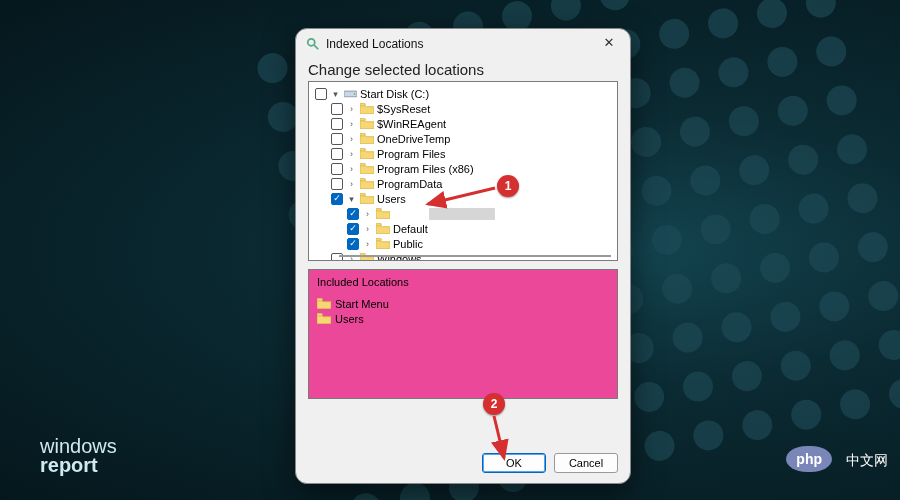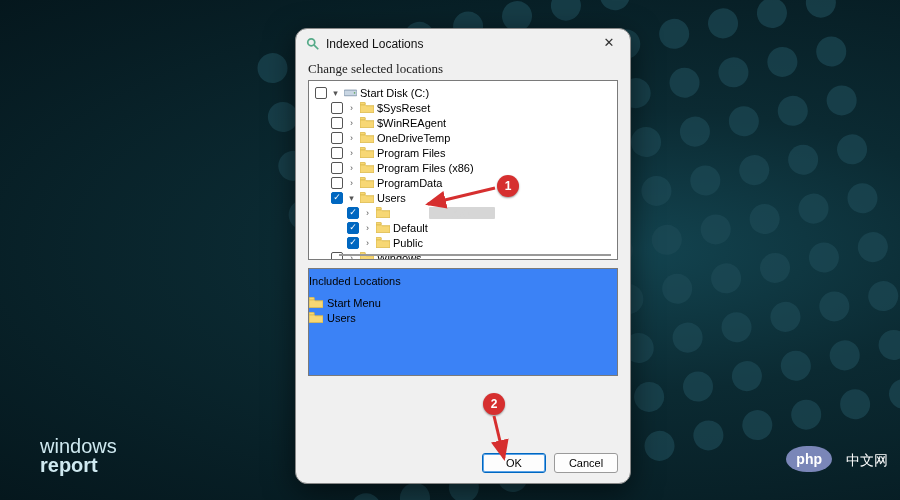--- a/index.html
+++ b/index.html
@@ -23,40 +23,40 @@
     background: #f0f0f0; border: 1px solid #888; border-radius: 12px;
     box-shadow: 0 8px 30px rgba(0,0,0,.55);
     display: flex; flex-direction: column;
   }
   .titlebar { display: flex; align-items: center; padding: 6px 8px 4px 10px; }
   .titlebar .ticon { width: 14px; height: 14px; margin-right: 6px; }
   .titlebar .title { flex: 1; font-size: 12px; color: #111; }
   .titlebar .close { width: 26px; height: 18px; text-align: center; font-size: 13px; color: #333; cursor: default; }
   .body { flex: 1; padding: 4px 12px 8px 12px; display: flex; flex-direction: column; gap: 8px; }
   .group { }
-  .group-label { font-size: 13px; color: #222; margin-bottom: 3px; font-family: Liberation Serif, serif; }
+  .group-label { font-size: 15px; color: #222; margin-bottom: 3px; }
   .tree {
     background: #fff; border: 1px solid #7a7a7a; height: 180px;
     padding: 4px 2px; overflow: hidden; position: relative;
   }
   .row { display: flex; align-items: center; height: 15px; gap: 3px; }
   .chk { width: 12px; height: 12px; border: 1px solid #555; border-radius: 2px; background: #fff; display: inline-flex; align-items: center; justify-content: center; font-size: 9px; line-height: 1; }
   .chk.checked { background: #0067c0; border-color: #0067c0; color: #fff; }
   .expander { width: 11px; height: 11px; display: inline-flex; align-items: center; justify-content: center; color: #555; font-size: 9px; }
   .drive { width: 13px; height: 11px; }
   .folder { width: 14px; height: 11px; }
   .label { color: #000; font-size: 11px; white-space: nowrap; }
   .label.dim { background: #d6d6d6; color: #d6d6d6; padding: 0 22px; border-radius: 1px; margin-left: 36px; }
   .ind0 { padding-left: 4px; }
   .ind1 { padding-left: 20px; }
   .ind2 { padding-left: 36px; }
   .tree-hscroll { position: absolute; left: 30px; right: 6px; bottom: 3px; height: 2px; background: #999; }
   .summary-box {
-    background: #3b82f6; border: 1px solid #7a7a7a; height: 108px;
-    padding: 6px 0; display: flex; gap: 18px;
+    background: #ec4899; border: 1px solid #7a7a7a; height: 130px;
+    padding: 6px 8px; display: flex; gap: 18px;
   }
   .col { flex: 1; }
   .col-h { font-size: 11px; color: #000; margin-bottom: 8px; }
   .inc-row { display: flex; align-items: center; gap: 4px; height: 15px; }
   .footer { display: flex; align-items: center; padding: 6px 12px 10px 12px; gap: 8px; }
   .btn {
     background: #fdfdfd; border: 1px solid #9a9a9a; border-radius: 3px;
     padding: 3px 12px; font-size: 11px; color: #000; min-width: 64px; text-align: center;
   }
   .btn.icon { display: flex; align-items: center; gap: 4px; padding: 3px 8px; min-width: 0; }

